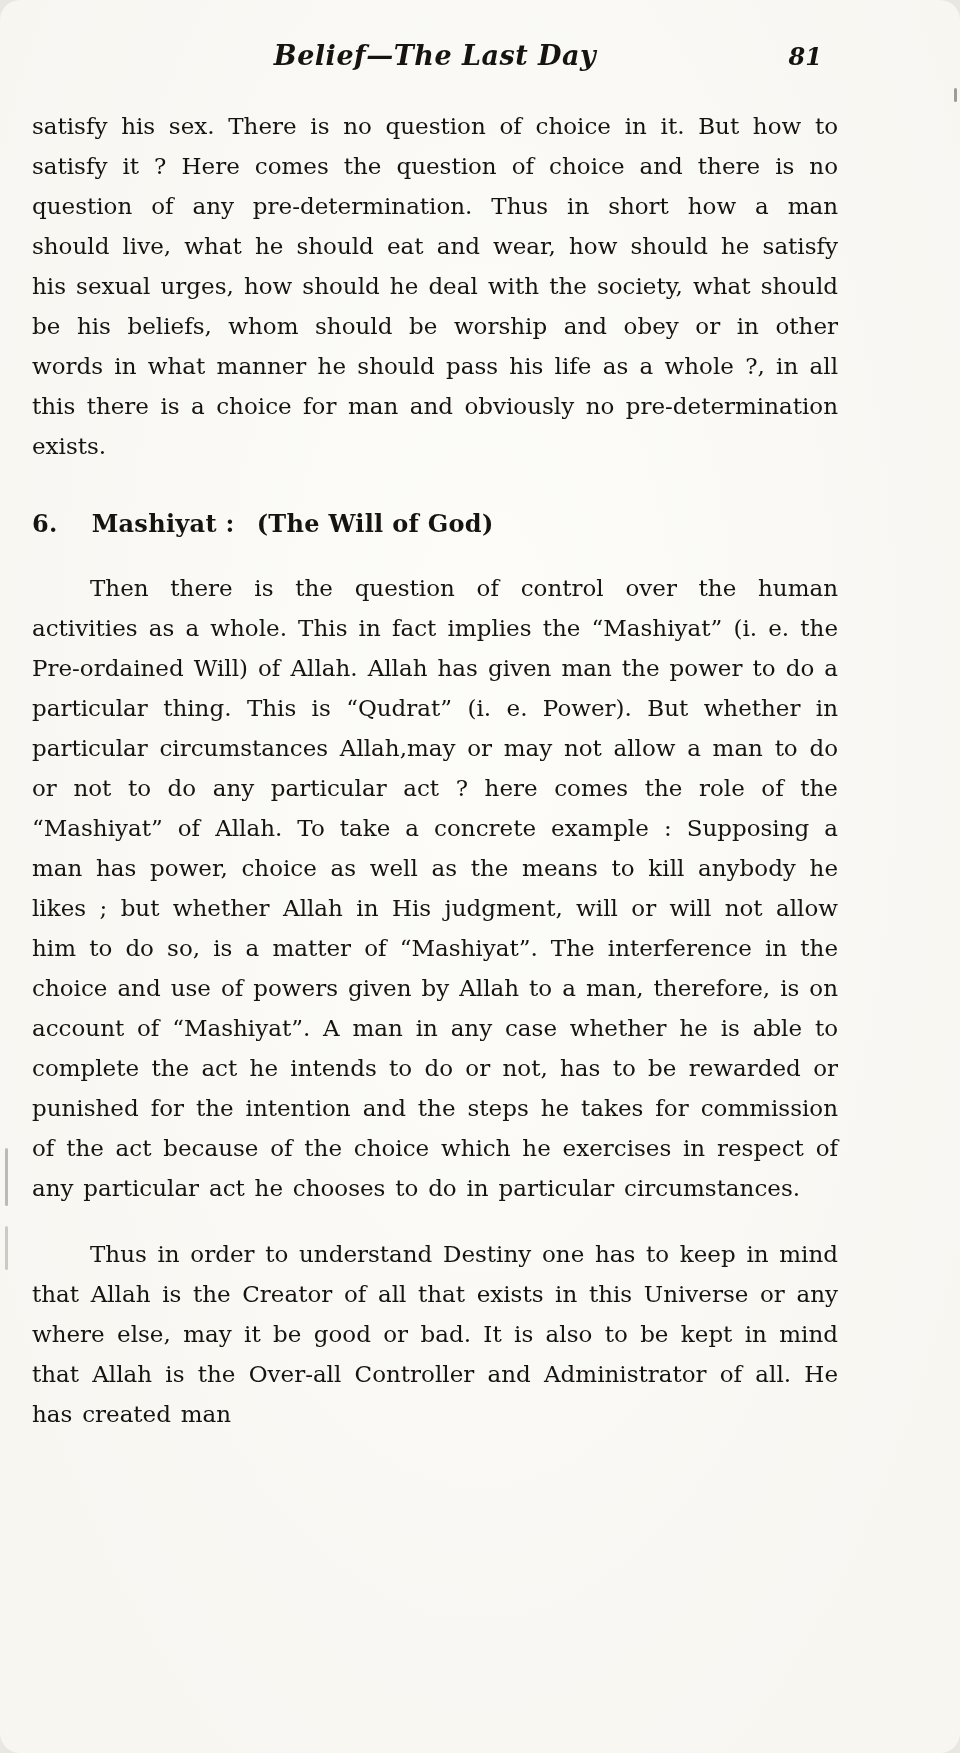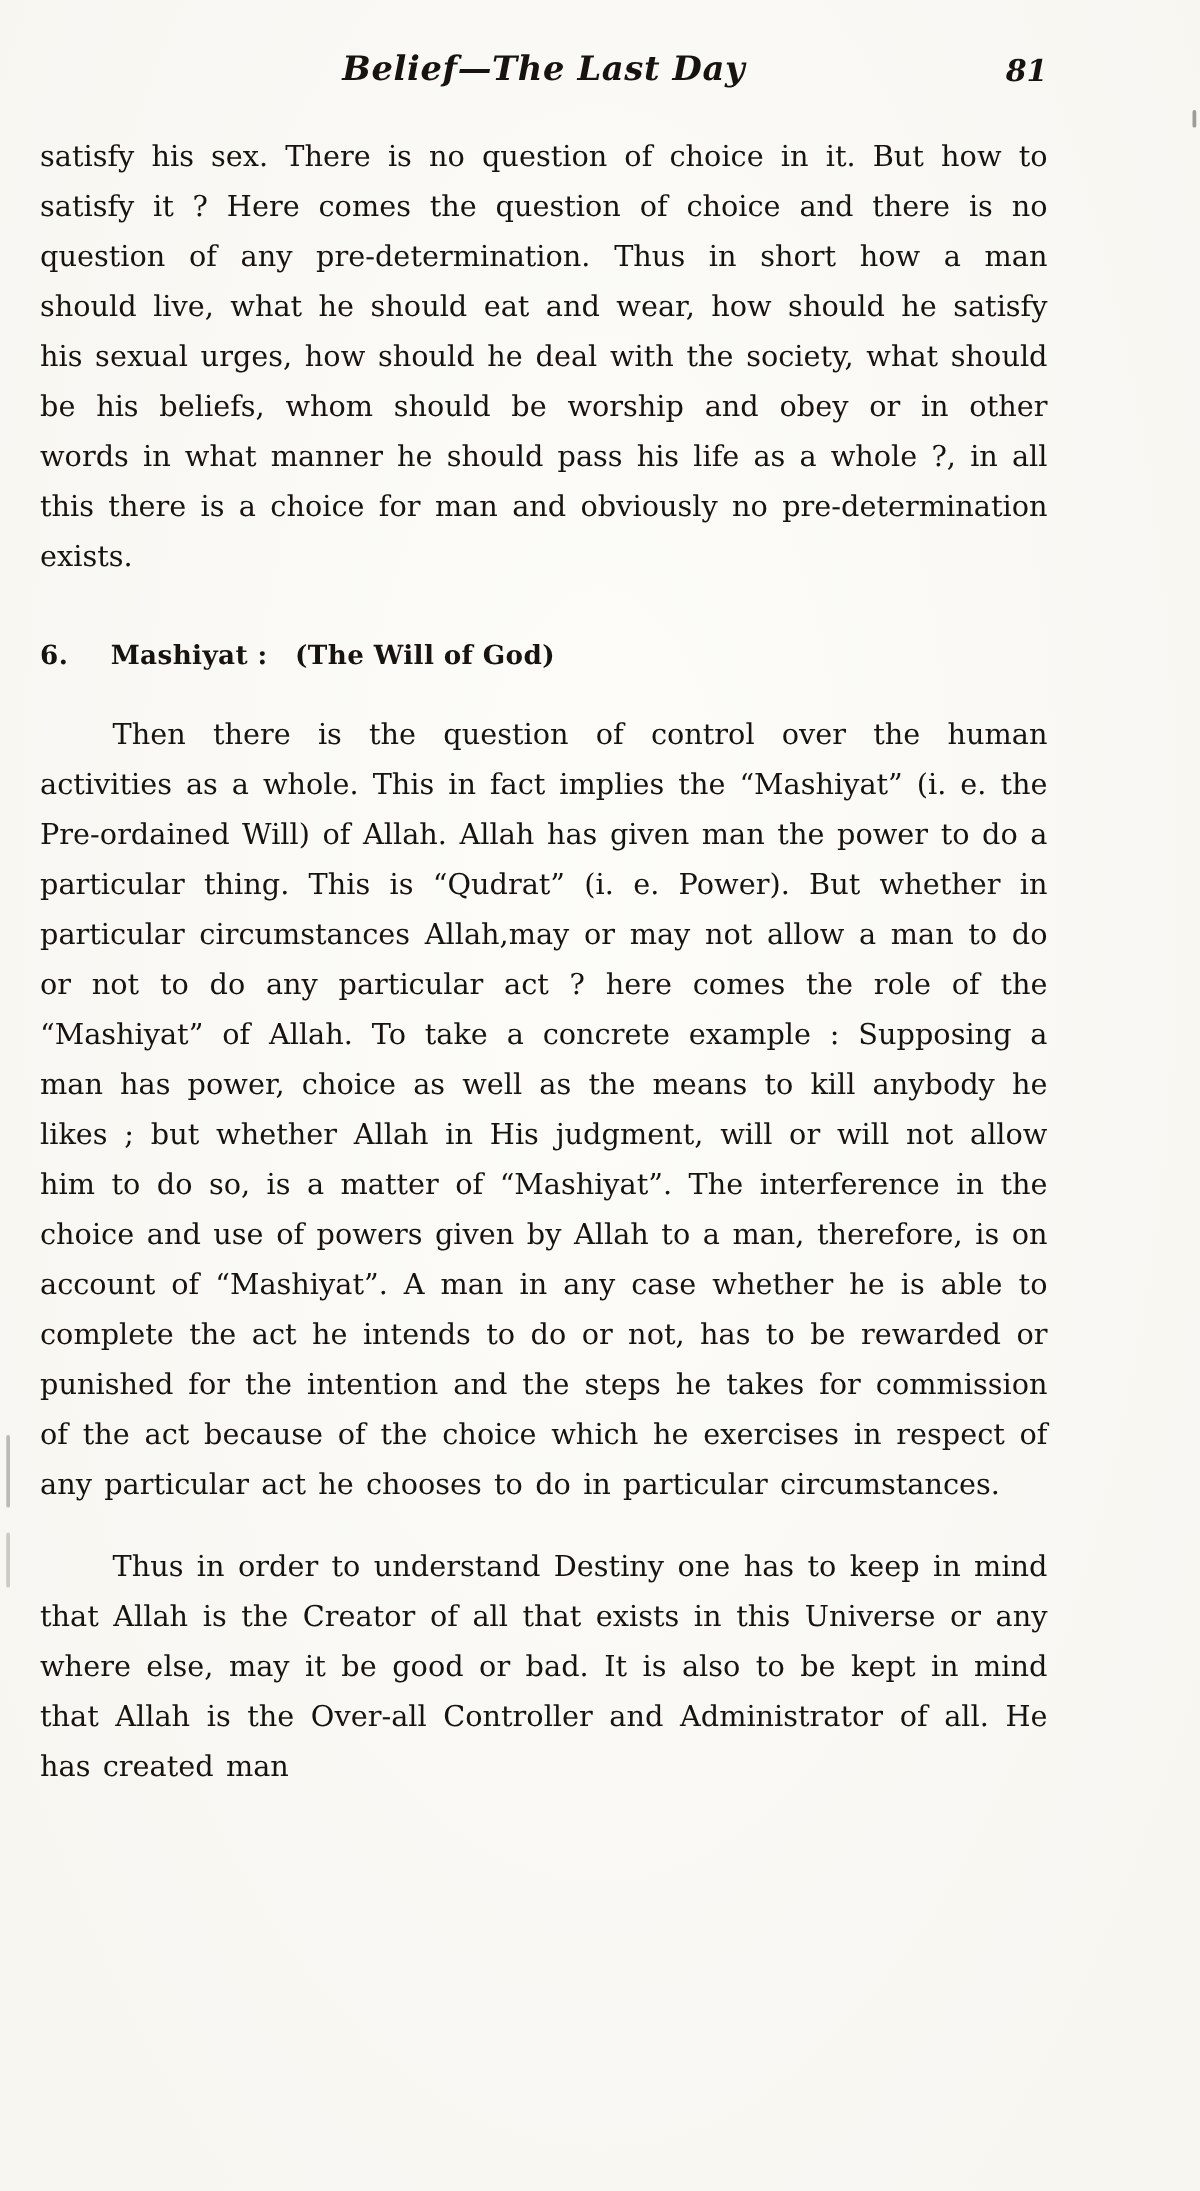--- a/index.html
+++ b/index.html
@@ -12,57 +12,58 @@
     width: 960px;
     min-height: 1753px;
     margin: 0 auto;
     box-sizing: border-box;
     background: #fcfbf6;
     background-image:
       radial-gradient(ellipse at 50% 40%, rgba(255,255,255,0.35), rgba(0,0,0,0.02) 85%);
     padding: 40px 122px 40px 32px;
     font-family: "DejaVu Serif", "Liberation Serif", serif;
     color: #17130f;
+    border-radius: 20px;
   }
   .page-header {
     position: relative;
     height: 50px;
     margin-bottom: 16px;
   }
   .running-title {
     position: absolute;
     left: 50%;
     top: 0;
     transform: translateX(-50%);
     white-space: nowrap;
     font-size: 27px;
     font-style: italic;
     font-weight: bold;
     letter-spacing: 0.5px;
   }
   .page-number {
     position: absolute;
-    right: 0;
+    right: 16px;
     top: 2px;
     font-size: 24px;
     font-style: italic;
     font-weight: bold;
   }
   .para {
     font-size: 23px;
     line-height: 40px;
     text-align: justify;
     word-spacing: 2.5px;
     margin: 11px 0 26px 0;
   }
   .para.indent {
     text-indent: 58px;
   }
   .section-heading {
-    font-size: 21px;
+    font-size: 24px;
     font-weight: bold;
     line-height: 40px;
     margin: 38px 0 24px 0;
     letter-spacing: 0.3px;
   }
   .section-heading .sec-num {
     display: inline-block;
     margin-right: 34px;
   }
   .section-heading .sec-title {

